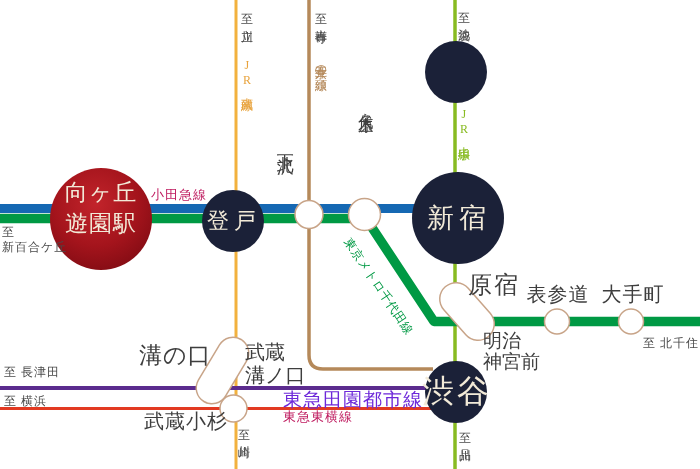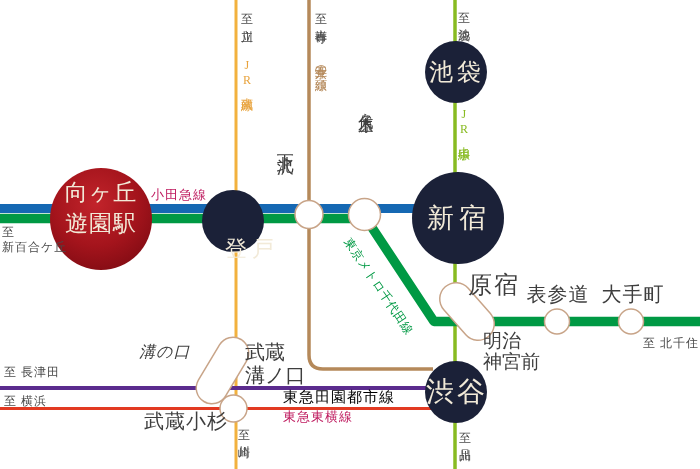--- a/index.html
+++ b/index.html
@@ -60,47 +60,46 @@
     <circle cx="458" cy="218" r="46" fill="#1b2138"></circle>
     <circle cx="456" cy="392" r="31" fill="#1b2138"></circle>
 
     <circle cx="101" cy="219" r="51" fill="url(#redgrad)"></circle>
   </svg>
 
   <div class="stn-circle-text" style="left:101px;top:208px;font-size:23px;letter-spacing:1px;">
     <div>向ヶ丘</div>
     <div>遊園駅</div>
   </div>
-  <div class="stn-circle-text" style="left:252px;top:221px;font-size:22px;letter-spacing:5px;margin-top:28px;">登戸</div>
+  <div class="stn-circle-text" style="left:234px;top:221px;font-size:22px;letter-spacing:5px;">登戸</div>
   <div class="stn-circle-text" style="left:459px;top:218px;font-size:27px;letter-spacing:5px;text-align:right;">新宿</div>
-  <div class="stn-circle-text" style="left:457px;top:72px;font-size:24px;letter-spacing:4px;">池袋</div>
-  <div class="stn-circle-text" style="left:457px;top:392px;font-size:28px;letter-spacing:3px;">渋谷</div>
+  <div class="stn-circle-text" style="left:457px;top:392px;font-size:32px;letter-spacing:3px;">渋谷</div>
 
   <div class="lbl v ctr" style="left:285px;top:141px;font-size:17px;letter-spacing:2px;">下北沢</div>
   <div class="lbl v ctr" style="left:365px;top:103px;font-size:15px;letter-spacing:1px;">代々木上原</div>
   <div class="lbl" style="left:468px;top:272px;font-size:24px;letter-spacing:2px;">原宿</div>
   <div class="lbl" style="left:483px;top:330px;font-size:19px;line-height:21px;">
     <div>明治</div>
     <div>神宮前</div>
   </div>
   <div class="lbl ctr" style="left:558px;top:283px;font-size:20px;letter-spacing:1px;">表参道</div>
   <div class="lbl ctr" style="left:633px;top:283px;font-size:20px;letter-spacing:1px;">大手町</div>
   <div class="lbl" style="left:245px;top:304px;font-size:20px;line-height:23px;margin-top:37px;">
     <div>武蔵</div>
     <div>溝ノ口</div>
   </div>
-  <div class="lbl" style="left:139px;top:343px;font-size:16px;letter-spacing:1px;font-style:italic;">溝の口</div>
+  <div class="lbl" style="left:139px;top:343px;font-size:23px;letter-spacing:1px;">溝の口</div>
   <div class="lbl" style="left:144px;top:410px;font-size:20px;letter-spacing:1px;">武蔵小杉</div>
 
   <div class="lbl linename" style="left:151px;top:188px;font-size:13px;color:#be185d;">小田急線</div>
   <div class="lbl linename v ctr" style="left:246px;top:58px;color:#e8a33d;">JR南武線</div>
   <div class="lbl linename v ctr" style="left:320px;top:57px;color:#b5895a;letter-spacing:0;">京王井の頭線</div>
   <div class="lbl linename v ctr" style="left:463px;top:107px;color:#88bb22;">JR山手線</div>
   <div class="lbl linename rot" style="left:352px;top:236px;color:#009944;letter-spacing:0.5px;">東京メトロ千代田線</div>
-  <div class="lbl linename" style="left:283px;top:389px;font-size:15px;color:#000000;">東急田園都市線</div>
+  <div class="lbl linename" style="left:283px;top:389px;font-size:19px;color:#6d28d9;">東急田園都市線</div>
   <div class="lbl linename" style="left:283px;top:410px;font-size:13px;color:#be185d;">東急東横線</div>
 
   <div class="lbl dir v ctr" style="left:246px;top:4px;">至 立川</div>
   <div class="lbl dir v ctr" style="left:320px;top:4px;">至 吉祥寺</div>
   <div class="lbl dir v ctr" style="left:463px;top:3px;">至 池袋</div>
   <div class="lbl dir" style="left:2px;top:225px;line-height:15px;">
     <div>至</div>
     <div>新百合ケ丘</div>
   </div>
   <div class="lbl dir" style="left:4px;top:366px;">至 長津田</div>

